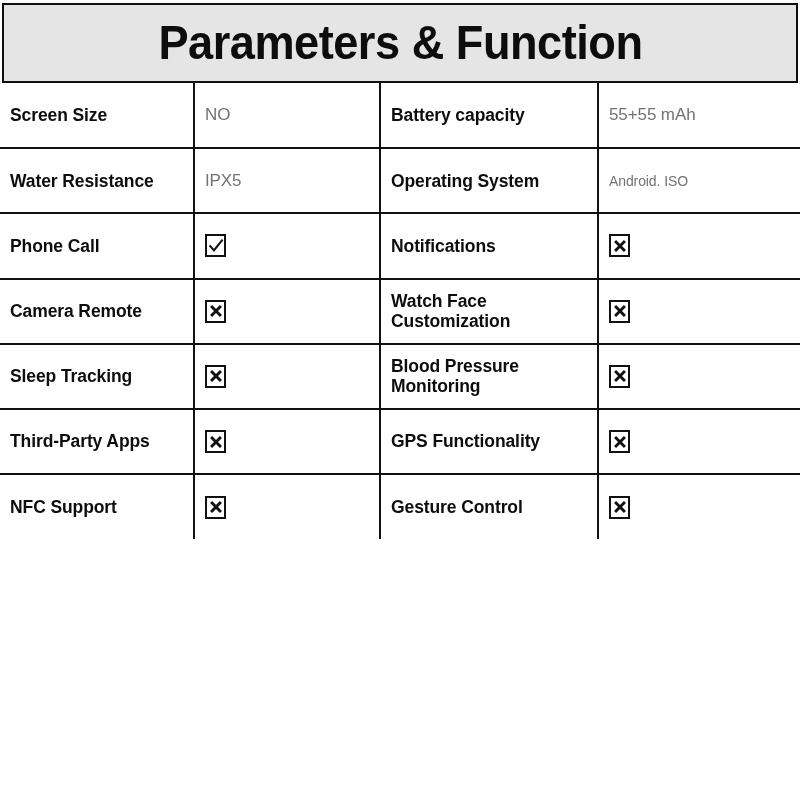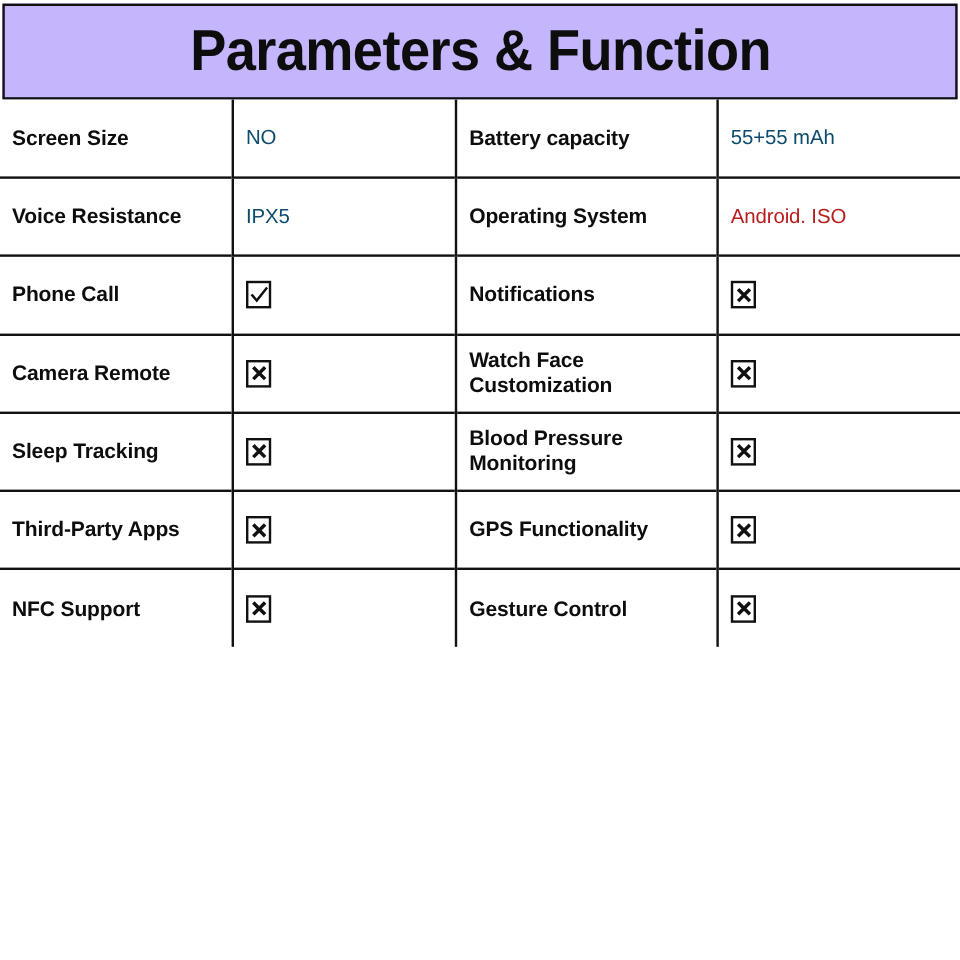--- a/index.html
+++ b/index.html
@@ -28,21 +28,21 @@
     position: absolute;
     left: 2px;
     top: 3px;
     width: 796px;
     height: 80px;
     border: 2px solid #111111;
     box-sizing: border-box;
     display: flex;
     align-items: center;
     justify-content: center;
-    background: #c4b5fd;
+    background: #e5e5e5;
   }
   .title-text {
     font-family: "Liberation Sans Narrow", "Liberation Sans", sans-serif;
     font-weight: 700;
     font-size: 48px;
     letter-spacing: -0.5px;
     line-height: 1;
     color: #0d0d0d;
     transform: scaleX(0.94);
     white-space: nowrap;
@@ -79,24 +79,24 @@
     font-weight: 700;
     font-size: 17.5px;
     line-height: 1.16;
     color: #0d0d0d;
     letter-spacing: -0.1px;
   }
   .cell-value {
     font-weight: 400;
     font-size: 17px;
     line-height: 1.16;
-    color: #0c4a6e;
+    color: #737373;
     letter-spacing: -0.1px;
   }
-  .cell-value.tight { font-size: 17px; color: #b91c1c; }
+  .cell-value.tight { font-size: 14px; color: #737373; }
 
   
   .mark-cell { padding-left: 14px; }
   .markbox {
     display: inline-block;
     width: 21px;
     height: 23px;
     border: 2.5px solid #111111;
     box-sizing: border-box;
     position: relative;
@@ -129,21 +129,21 @@
       <col class="c-value-b">
     </colgroup>
     <tbody id="grid-body">
         <tr>
           <td><span class="cell-label">Screen Size</span></td>
           <td><span class="cell-value">NO</span></td>
           <td><span class="cell-label">Battery capacity</span></td>
           <td class="last-col"><span class="cell-value">55+55 mAh</span></td>
         </tr>
         <tr>
-          <td><span class="cell-label">Voice Resistance</span></td>
+          <td><span class="cell-label">Water Resistance</span></td>
           <td><span class="cell-value">IPX5</span></td>
           <td><span class="cell-label">Operating System</span></td>
           <td class="last-col"><span class="cell-value tight">Android. ISO</span></td>
         </tr>
         <tr>
           <td><span class="cell-label">Phone Call</span></td>
           <td class=" mark-cell"><span class="markbox"><span class="glyph">
                 <svg viewBox="0 0 20 20" aria-hidden="true">
                   <path d="M3.2 10.2 L7.6 15.2 L17 3.4" fill="none" stroke="#111111" stroke-width="2.4" stroke-linecap="square" stroke-linejoin="miter"></path>
                 </svg>

